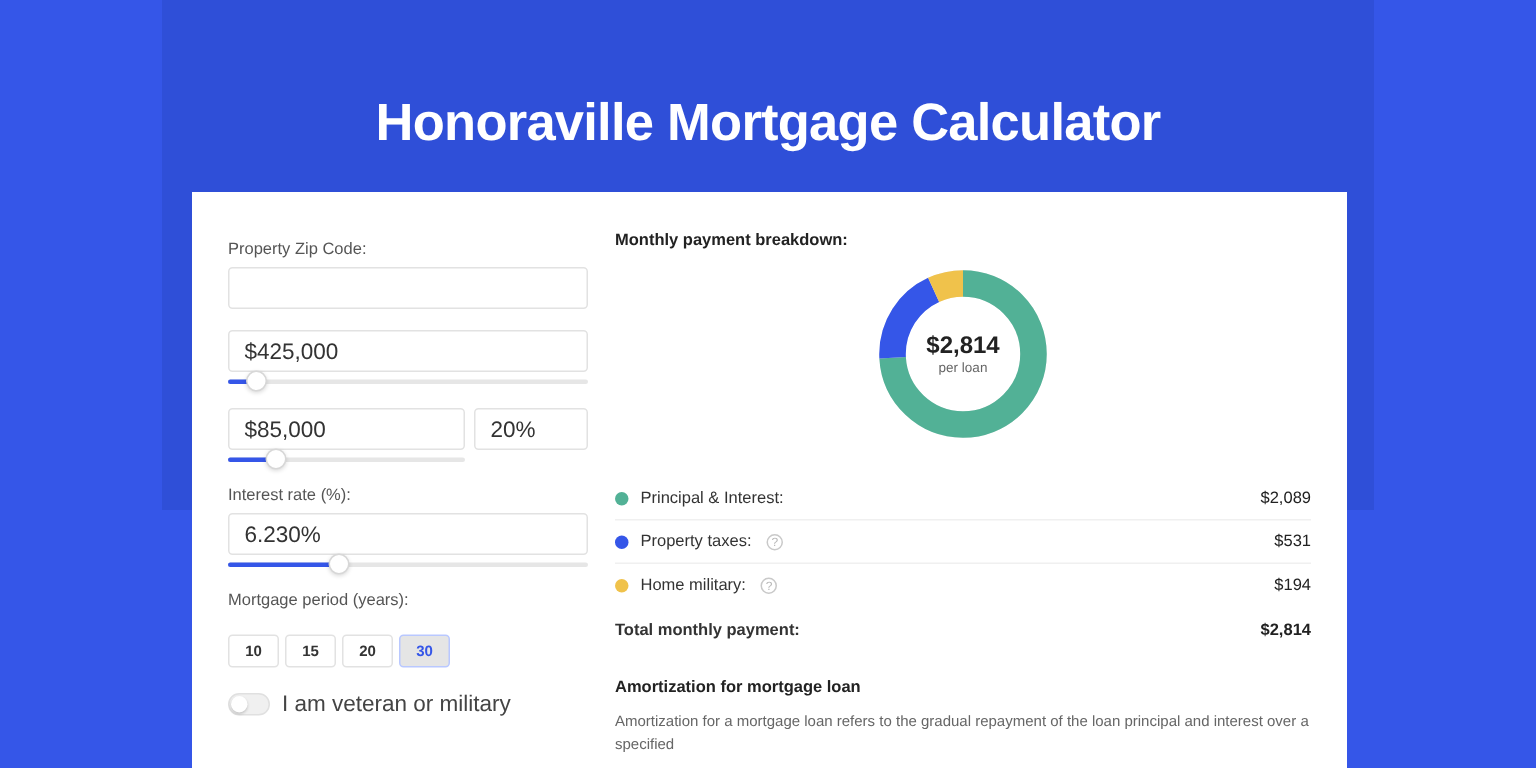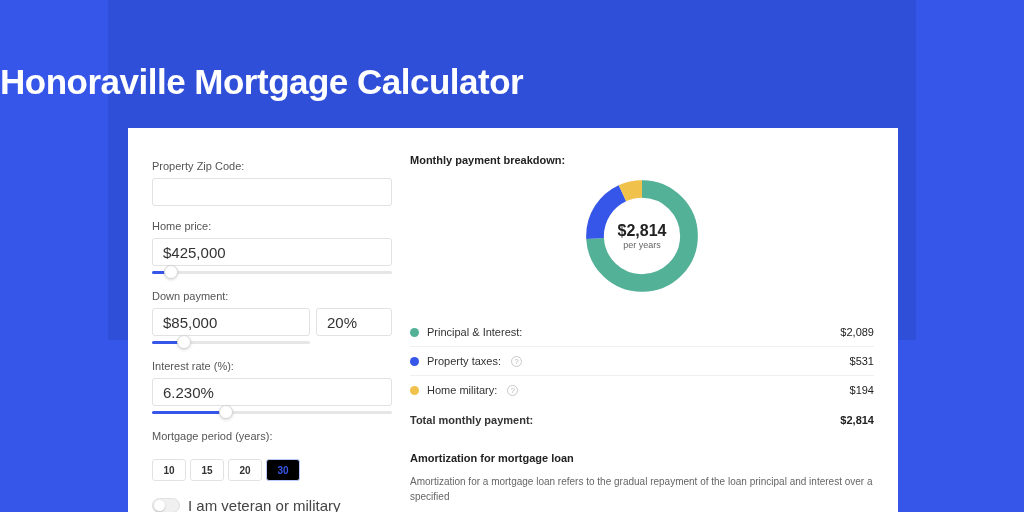--- a/index.html
+++ b/index.html
@@ -1,33 +1,33 @@
 <!DOCTYPE html>
 <html><head>
 <meta charset="utf-8">
 <style>
   * { box-sizing: border-box; margin: 0; padding: 0; }
   html, body { width: 1024px; height: 512px; overflow: hidden; font-family: -apple-system, BlinkMacSystemFont, "Segoe UI", Helvetica, Arial, sans-serif; }
   body { background: #3556e8; }
   .hero-band { position: absolute; left: 108px; top: 0; width: 808px; height: 340px; background: #2f4fd8; }
-  .page-title { position: absolute; top: 62px; left: 0; width: 1024px; color: #fff; font-size: 35px; font-weight: 800; letter-spacing: -0.5px; }
+  .page-title { position: absolute; top: 62px; left: 0; width: 1024px; text-align: center; color: #fff; font-size: 35px; font-weight: 800; letter-spacing: -0.5px; }
   .card { position: absolute; left: 128px; top: 128px; width: 770px; height: 384px; background: #fff; overflow: hidden; }
   .form-col { position: absolute; left: 24px; top: 32px; width: 240px; }
   .label { font-size: 11px; color: #555; margin-bottom: 6px; display: block; }
   .input { width: 100%; height: 28px; border: 1px solid #e2e2e2; border-radius: 3px; padding: 0 10px; font-size: 15px; color: #333; background: #fff; }
   .input-row { display: flex; gap: 6px; }
   .input-row .input { flex: 1; }
   .input-row .input.small { flex: 0 0 76px; }
   .slider-wrap { position: relative; height: 10px; margin-top: 2px; margin-bottom: 12px; }
   .slider-track { position: absolute; top: 3px; height: 3px; background: #e6e6e6; border-radius: 2px; }
   .slider-fill { position: absolute; top: 3px; height: 3px; background: #3556e8; border-radius: 2px; }
   .slider-thumb { position: absolute; top: -3px; width: 14px; height: 14px; border-radius: 50%; background: #fff; border: 1px solid #d7d7d7; box-shadow: 0 1px 3px rgba(0,0,0,0.15); }
   .period-row { display: flex; gap: 4px; margin-top: 17px; margin-bottom: 16px; }
   .period-btn { width: 34px; height: 22px; border: 1px solid #e2e2e2; border-radius: 3px; background: #fff; font-size: 10px; font-weight: 600; color: #333; display: flex; align-items: center; justify-content: center; cursor: pointer; }
-  .period-btn.active { background: #000000; border-color: #b9c8ff; color: #3556e8; }
+  .period-btn.active { background: #e5e5e5; border-color: #b9c8ff; color: #3556e8; }
   .toggle-row { display: flex; align-items: center; gap: 8px; margin-top: 6px; }
   .toggle { width: 28px; height: 15px; border-radius: 8px; background: #f0f0f0; border: 1px solid #e0e0e0; position: relative; }
   .toggle-knob { position: absolute; left: 1px; top: 1px; width: 11px; height: 11px; border-radius: 50%; background: #fff; box-shadow: 0 1px 2px rgba(0,0,0,0.2); }
   .toggle-label { font-size: 15px; color: #444; }
   .break-col { position: absolute; left: 282px; top: 26px; width: 464px; }
   .section-title { font-size: 11px; font-weight: 700; color: #222; margin-bottom: 8px; }
   .donut-wrap { display: flex; justify-content: center; margin: 6px 0 20px; }
   .donut { position: relative; width: 124px; height: 124px; }
   .donut svg { width: 124px; height: 124px; transform: rotate(-90deg); }
   .donut-center { position: absolute; inset: 0; display: flex; flex-direction: column; align-items: center; justify-content: center; }
@@ -58,31 +58,29 @@
 <div class="card">
 
   <div class="form-col">
 
     <div class="zip-group">
       <label class="label">Property Zip Code:</label>
       <input class="input" value="" style="">
     </div>
 
     <div class="price-group">
-      <label class="label">Home price:</label>
       <input class="input" value="$425,000" style="">
       <div class="slider-wrap">
         <div class="slider-track" style="left:0;right:0"></div>
         <div class="slider-fill" style="left: 0px; width: 8%;"></div>
         <div class="slider-thumb" style="left: calc(8% - 7px);"></div>
       </div>
     </div>
 
     <div class="down-group">
-      <label class="label">Down payment:</label>
       <div class="input-row">
         <input class="input" value="$85,000" style="">
         <input class="input small" value="20%" style="">
       </div>
       <div class="slider-wrap" style="width:158px">
         <div class="slider-track" style="left:0;right:0"></div>
         <div class="slider-fill" style="left: 0px; width: 20%;"></div>
         <div class="slider-thumb" style="left: calc(20% - 7px);"></div>
       </div>
     </div>
@@ -124,21 +122,21 @@
         <svg viewBox="0 0 42 42">
           <circle cx="21" cy="21" r="15.9155" fill="none" stroke="#eee" stroke-width="6"></circle>
           <g>
               <circle cx="21" cy="21" r="15.9155" fill="none" stroke="#52b196" stroke-width="6" stroke-dasharray="74 26" stroke-dashoffset="0"></circle>
               <circle cx="21" cy="21" r="15.9155" fill="none" stroke="#3556e8" stroke-width="6" stroke-dasharray="19 81" stroke-dashoffset="-74"></circle>
               <circle cx="21" cy="21" r="15.9155" fill="none" stroke="#f0c24b" stroke-width="6" stroke-dasharray="7 93" stroke-dashoffset="-93"></circle>
             </g>
         </svg>
         <div class="donut-center">
           <div class="donut-amount">$2,814</div>
-          <div class="donut-sub">per years</div>
+          <div class="donut-sub">per loan</div>
         </div>
       </div>
     </div>
 
     <div>
         <div class="legend-row">
           <div class="legend-left">
             <span class="dot" style="background: rgb(82, 177, 150);"></span>
             <span class="legend-label">Principal &amp; Interest:</span>
           </div>

